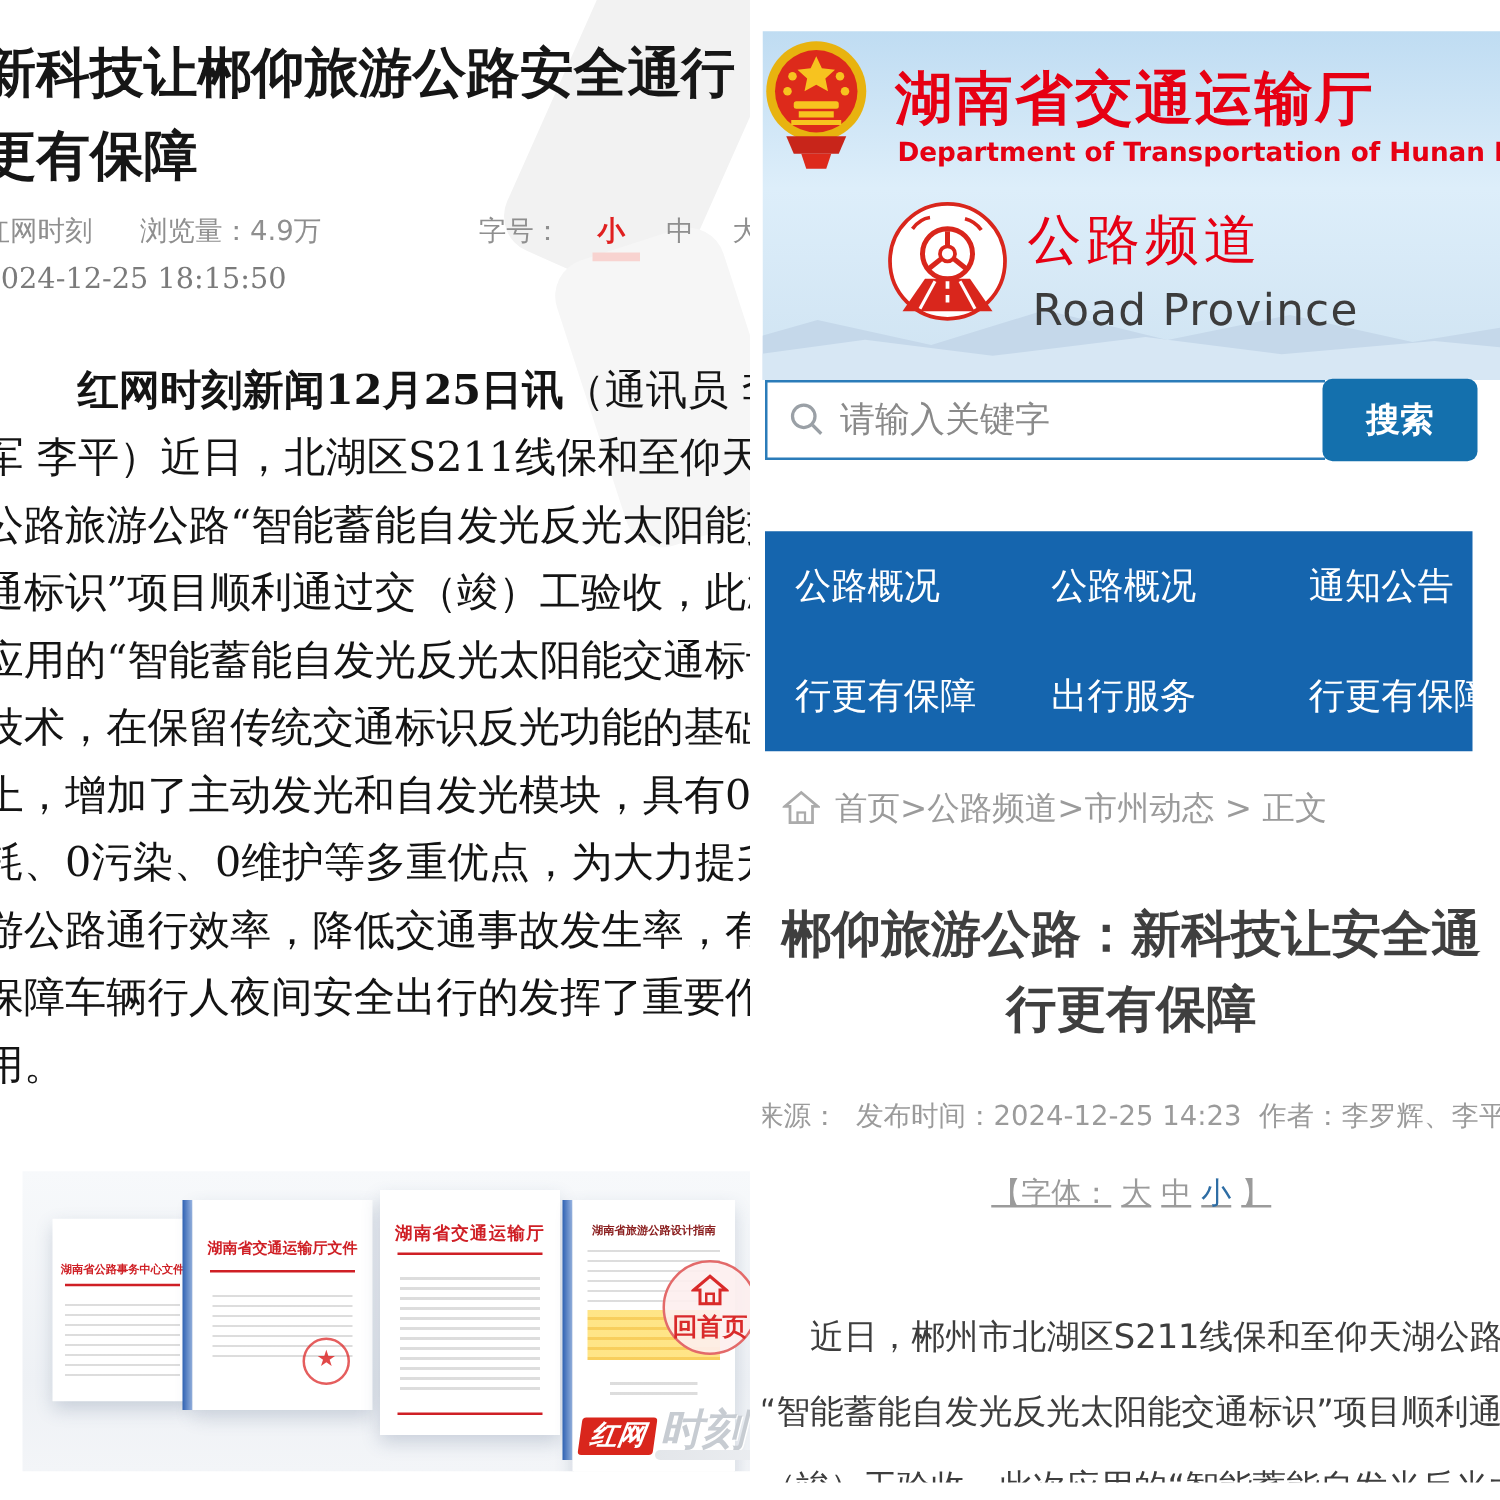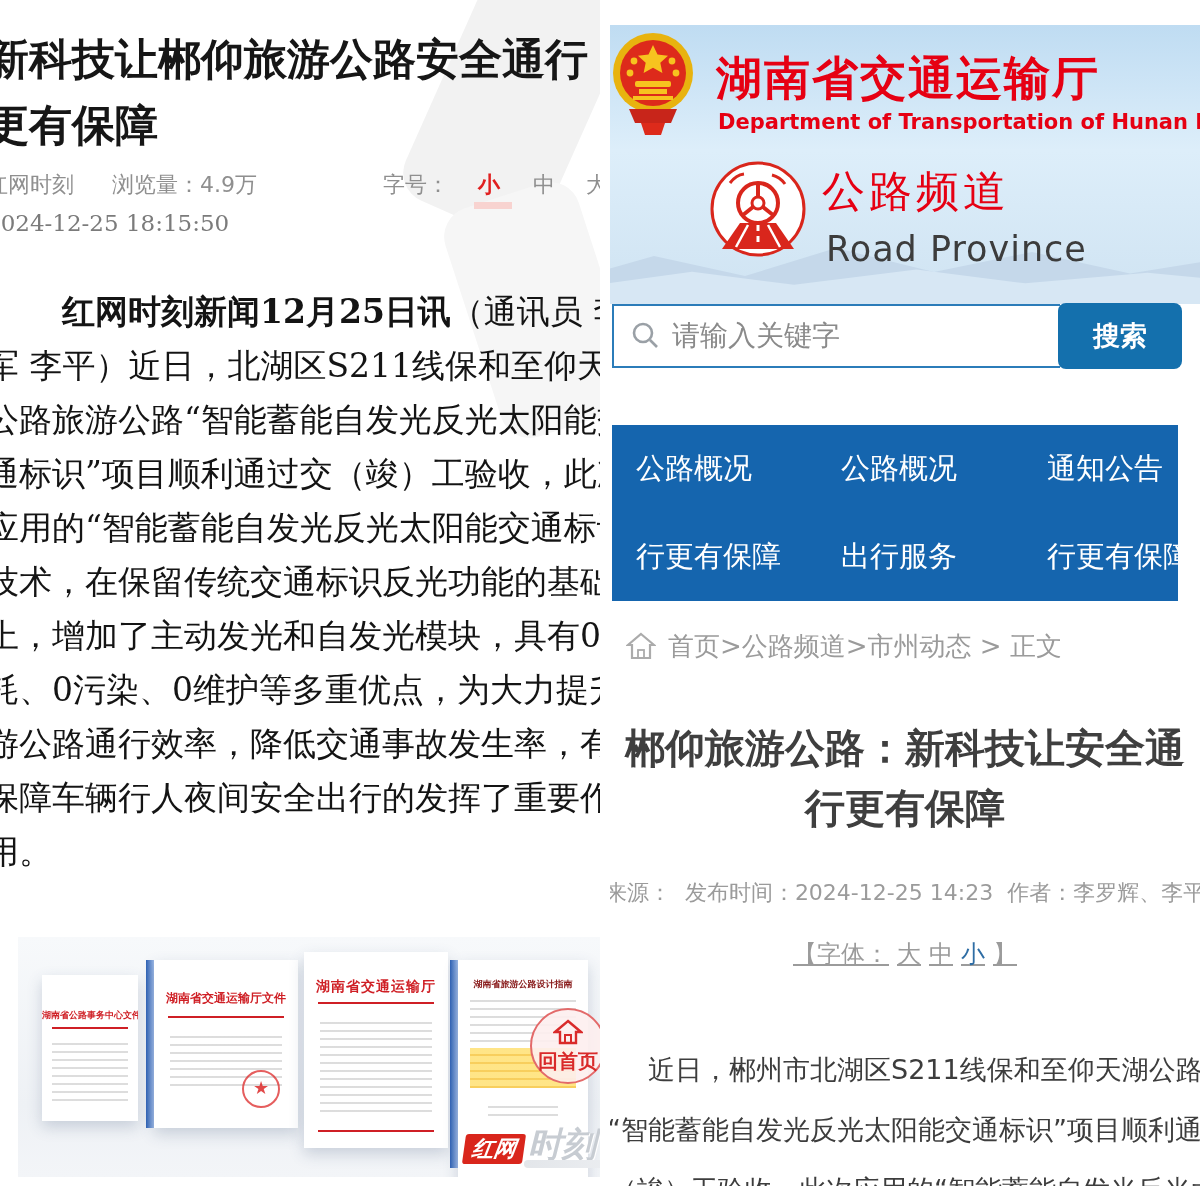--- a/index.html
+++ b/index.html
@@ -115,21 +115,21 @@
       <div class="ln">技术，在保留传统交通标识反光功能的基础</div>
       <div class="ln">上，增加了主动发光和自发光模块，具有0能</div>
       <div class="ln">耗、0污染、0维护等多重优点，为大力提升旅</div>
       <div class="ln">游公路通行效率，降低交通事故发生率，有效</div>
       <div class="ln">保障车辆行人夜间安全出行的发挥了重要作</div>
       <div class="ln">用。</div>
     </div>
   </div>
 
   <div id="l-photo" class="abs">
-    <div class="abs doc" style="left:24px;top:38px;width:96px;height:146px;">
+    <div class="abs doc" style="left:24px;top:38px;width:112px;height:146px;">
       <div class="doc-title" style="top:34px;font-size:9px;">湖南省公路事务中心文件</div>
       <div class="doc-rule" style="left:10px;right:10px;top:52px;"></div>
       <div class="doc-lines" style="left:10px;right:10px;top:62px;height:70px;"></div>
     </div>
     <div class="abs spine" style="left:128px;top:23px;height:168px;"></div>
     <div class="abs doc" style="left:136px;top:23px;width:144px;height:168px;">
       <div class="doc-title" style="top:30px;font-size:12px;">湖南省交通运输厅文件</div>
       <div class="doc-rule" style="left:14px;right:14px;top:56px;"></div>
       <div class="doc-lines" style="left:16px;right:16px;top:70px;height:60px;"></div>
       <div class="seal" style="left:88px;top:110px;">★</div>

